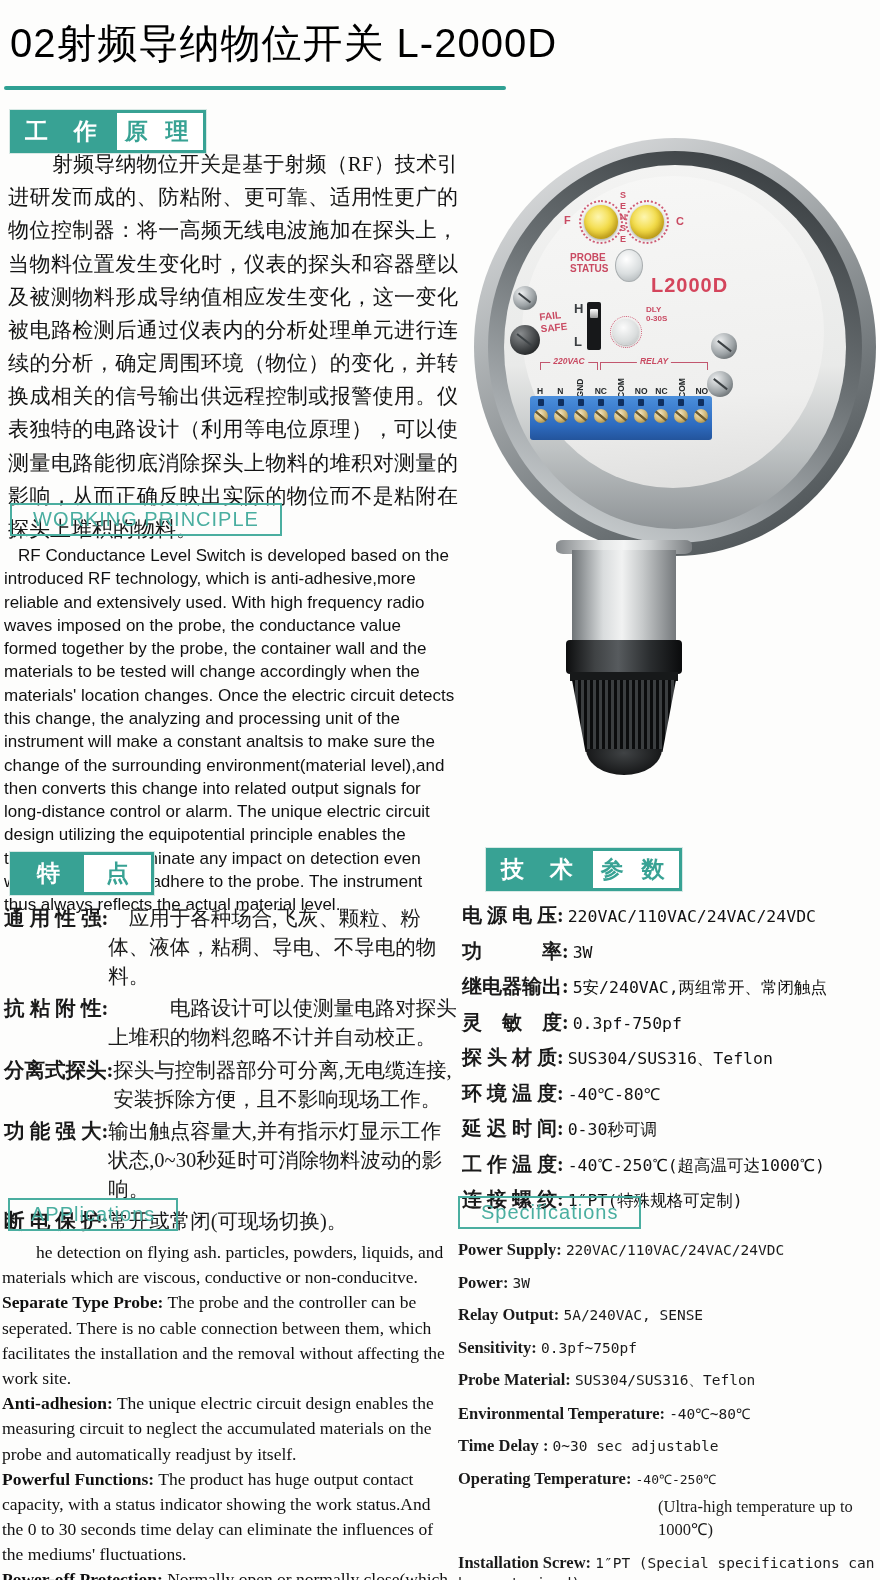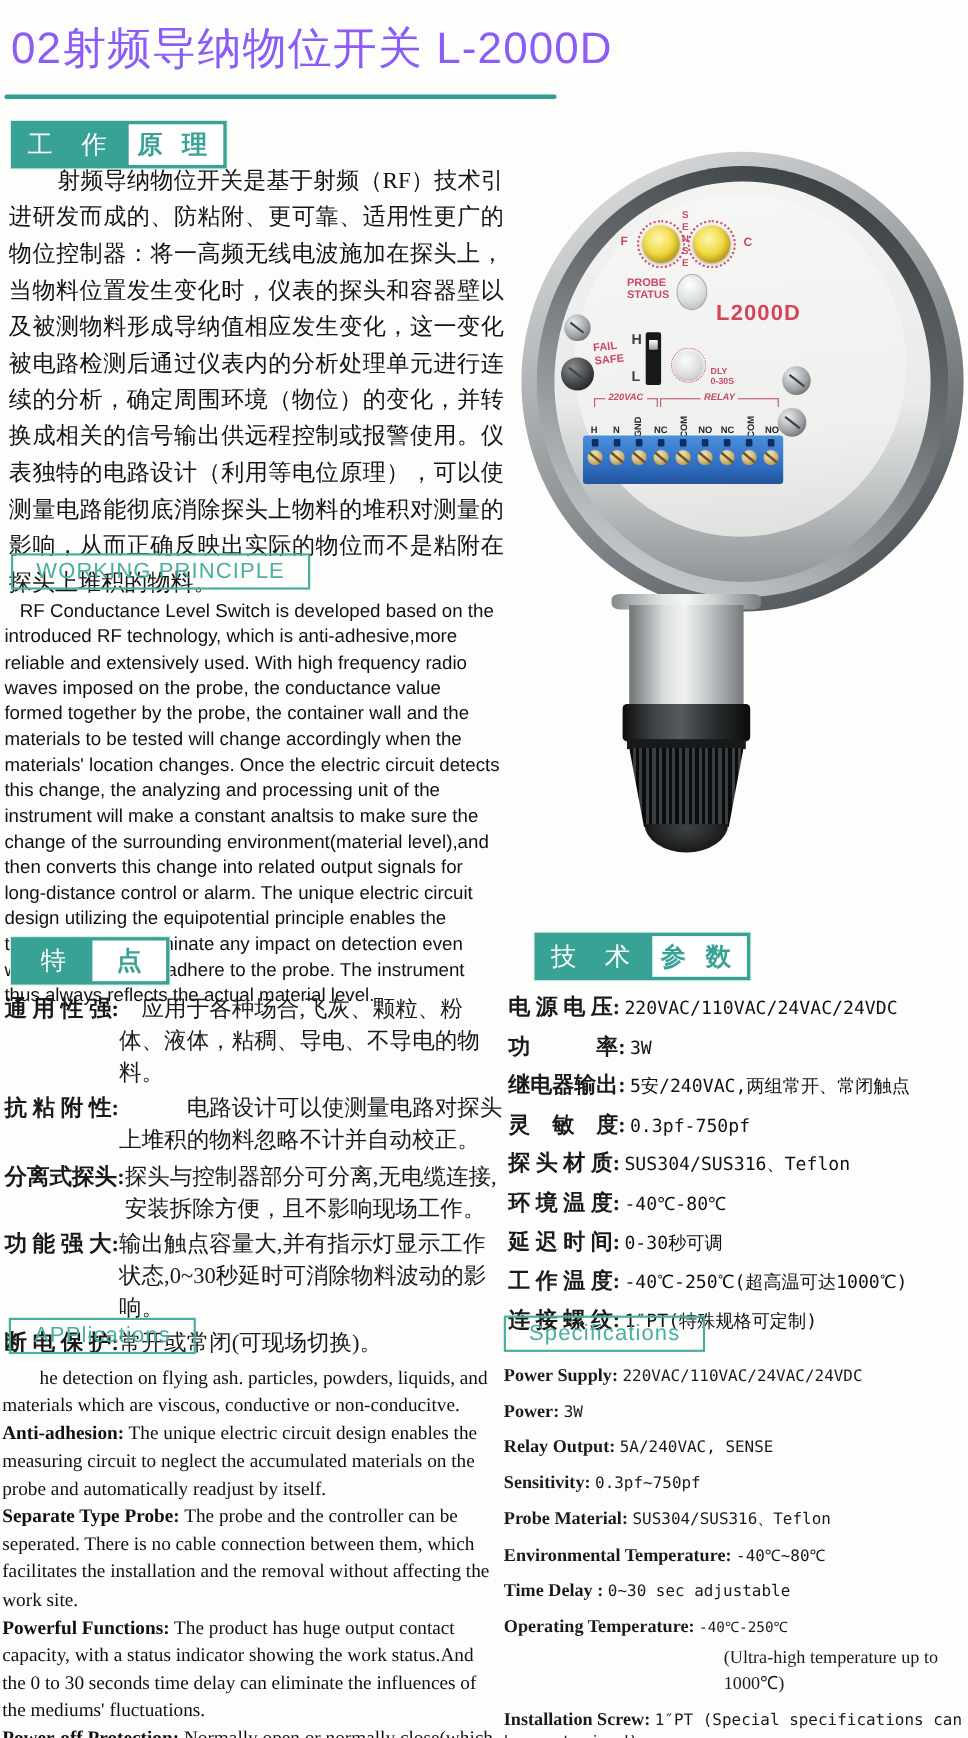--- a/index.html
+++ b/index.html
@@ -1,27 +1,27 @@
 <!DOCTYPE html>
 <html><head>
 <meta charset="utf-8">
 <style>
   html,body{margin:0;padding:0;background:#fff;}
   .page{position:relative;width:880px;height:1580px;background:#fdfdfc;overflow:hidden;
         font-family:"Liberation Sans",sans-serif;color:#1a1a1a;}
 
   
   .title{position:absolute;left:10px;top:16px;font-size:40px;letter-spacing:1px;
-         color:#8b5cf6;font-family:"Liberation Sans",sans-serif;}
+         color:#000000;font-family:"Liberation Sans",sans-serif;}
   .rule{position:absolute;left:4px;top:86px;width:502px;height:4px;background:#2fa093;border-radius:2px;}
 
   
   .hdr-cn{position:absolute;display:flex;align-items:stretch;background:#38a294;padding:3px;
           box-shadow:0 0 0 1px #d7e9e5;}
-  .hdr-cn .hw{color:#fff;font-size:23px;font-weight:normal;padding:3px 10px 3px 12px;letter-spacing:10px;
+  .hdr-cn .hw{color:#fff;font-size:23px;font-weight:bold;padding:3px 10px 3px 12px;letter-spacing:10px;
               font-family:"Liberation Serif",serif;white-space:pre;}
   .hdr-cn .hb{background:#fff;color:#38a294;font-size:23px;font-weight:bold;padding:3px 8px;
               letter-spacing:6px;font-family:"Liberation Serif",serif;white-space:pre;}
   .hdr-wp{left:10px;top:110px;}
   .hdr-feat{left:10px;top:852px;}
   .hdr-feat .hw{letter-spacing:0;padding:3px 24px;}
   .hdr-feat .hb{letter-spacing:0;padding:3px 22px;}
   .hdr-tech{left:486px;top:848px;}
 
   
@@ -108,21 +108,21 @@
   .hl{font-size:13px;font-weight:bold;color:#3b3f42;}
   .hl-h{left:106px;top:163px;}
   .hl-l{left:106px;top:196px;}
   .toggle{left:119px;top:164px;width:14px;height:48px;background:#17181a;border-radius:2px;}
   .toggle:after{content:"";position:absolute;left:3px;top:7px;width:8px;height:9px;
       background:linear-gradient(#fff,#9a9a9a);border-radius:1px;}
   .dly-wrap{left:142px;top:178px;border:1px dotted #cf5a74;border-radius:50%;padding:2px;}
   .dly-knob{position:static;display:block;width:26px;height:26px;border-radius:50%;
       background:radial-gradient(circle at 40% 33%,#fbfbfb,#dadddd 60%,#b4b9bb 100%);
       box-shadow:0 1px 2px rgba(0,0,0,.3);}
-  .dly-lbl{left:178px;top:195px;font-size:8px;font-weight:bold;color:#c94a62;line-height:9px;}
+  .dly-lbl{left:178px;top:167px;font-size:8px;font-weight:bold;color:#c94a62;line-height:9px;}
   .dly-lbl span{position:static;display:block;}
 
   .grp{border:1px solid #c2566e;border-bottom:none;height:7px;font-style:italic;}
   .grp span{position:absolute;top:-7px;left:50%;transform:translateX(-50%);
       font-size:8.5px;font-weight:bold;color:#c94a62;background:#f0f0ef;padding:0 3px;white-space:nowrap;}
   .grp-power{left:72px;top:224px;width:56px;}
   .grp-relay{left:132px;top:224px;width:106px;}
 
   .term-labels{left:62px;top:234px;width:182px;height:24px;display:flex;align-items:flex-end;}
   .term-labels span{position:static;flex:1;text-align:center;font-size:8.5px;font-weight:bold;color:#24282a;}
@@ -347,22 +347,22 @@
     <div class="tech-row">
       <span class="tech-label">连 接 螺 纹:</span>
       <span class="tech-value">1″PT(特殊规格可定制)</span>
     </div>
   </div>
 
   <div class="hdr-box hdr-app">APPlications</div>
 
   <div class="apps">
     <p class="first"><span class="app-label"></span><span>he detection on flying ash. particles, powders, liquids, and materials which are viscous, conductive or non-conducitve.</span></p>
+    <p><span class="app-label">Separate Type Probe:</span><span> The probe and the controller can be seperated. There is no cable connection between them, which facilitates the installation and the removal without affecting the work site.</span></p>
     <p><span class="app-label">Anti-adhesion:</span><span> The unique electric circuit design enables the measuring circuit to neglect the accumulated materials on the probe and automatically readjust by itself.</span></p>
-    <p><span class="app-label">Separate Type Probe:</span><span> The probe and the controller can be seperated. There is no cable connection between them, which facilitates the installation and the removal without affecting the work site.</span></p>
     <p><span class="app-label">Powerful Functions:</span><span> The product has huge output contact capacity, with a status indicator showing the work status.And the 0 to 30 seconds time delay can eliminate the influences of the mediums' fluctuations.</span></p>
     <p><span class="app-label">Power-off Protection:</span><span> Normally open or normally close(which can be switched at the scene).</span></p>
   </div>
 
   <div class="hdr-box hdr-spec">Specifications</div>
 
   <div class="specs">
     <div class="spec-row"><span class="spec-label">Power Supply:</span> <span class="spec-value">220VAC/110VAC/24VAC/24VDC</span></div>
     <div class="spec-row"><span class="spec-label">Power:</span> <span class="spec-value">3W</span></div>
     <div class="spec-row"><span class="spec-label">Relay Output:</span> <span class="spec-value">5A/240VAC, SENSE</span></div>

